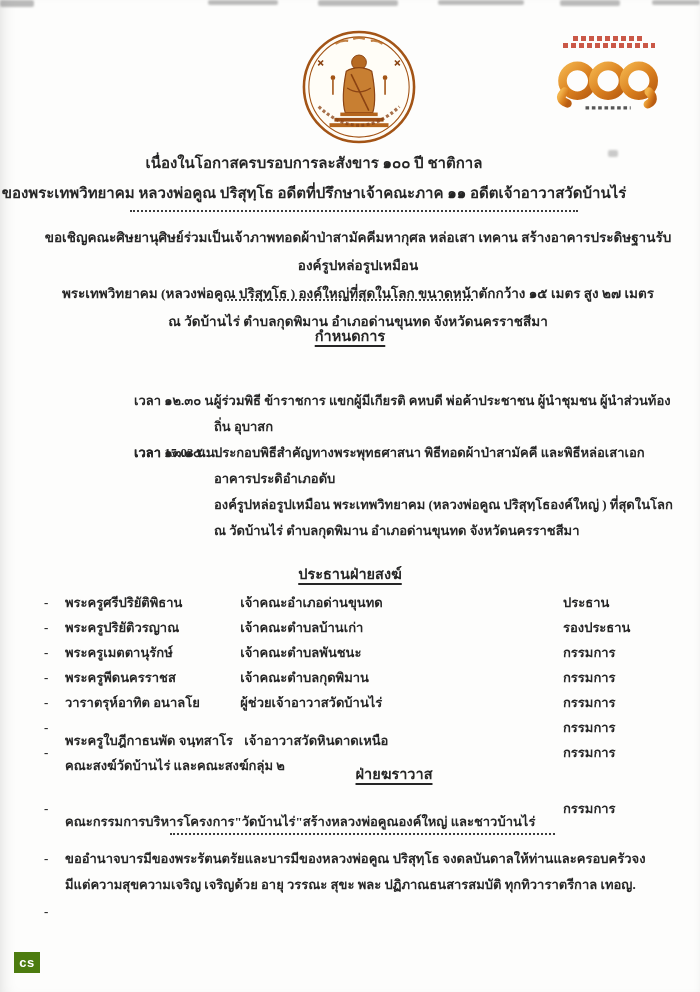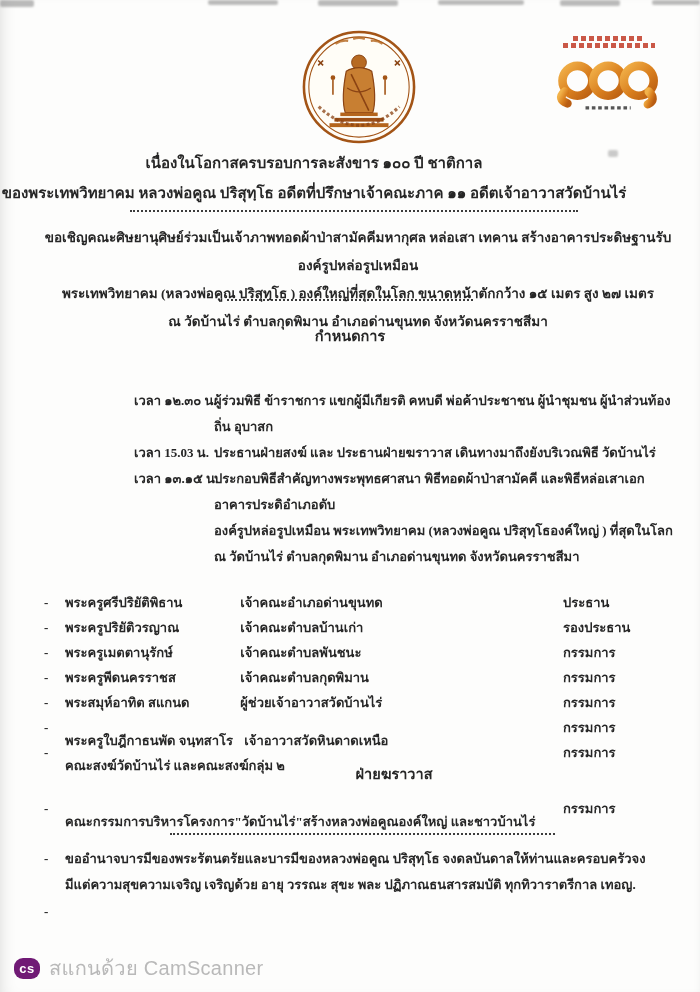--- a/index.html
+++ b/index.html
@@ -29,21 +29,21 @@
   .rm1{width:72px;}
   .rm2{width:92px;}
   .sr{position:absolute;width:1px;height:1px;overflow:hidden;clip:rect(0 0 0 0);white-space:nowrap;}
   
   .title{position:absolute;left:0;top:148px;width:628px;text-align:center;font-weight:700;font-size:15px;line-height:30px;}
   .dotline{position:absolute;height:0;border-top:2px dotted #3c3c3c;}
   .dl1{left:130px;top:210px;width:448px;}
   .dl2{left:227px;top:299px;width:246px;}
   .dl3{left:170px;top:833px;width:385px;}
   .intro{position:absolute;left:0;top:224px;width:640px;text-align:center;font-weight:700;font-size:13.5px;line-height:28px;margin-left:38px;}
-  .sec-heading{position:absolute;left:0;width:700px;text-align:center;font-weight:700;font-size:14.5px;margin:0;text-underline-offset:4px;text-decoration-thickness:1.5px;}
+  .sec-heading{position:absolute;left:0;width:700px;text-align:center;font-weight:700;font-size:14.5px;margin:0;text-decoration:underline;text-underline-offset:4px;text-decoration-thickness:1.5px;}
   .h-schedule{top:324px;}
   .h-sangha{top:562px;}
   .h-laity{top:762px;padding-left:44px;}
   .date-line{position:absolute;left:60px;top:356px;font-weight:700;font-size:14px;}
   .schedule{position:absolute;left:0;top:388px;width:700px;font-size:13px;font-weight:700;}
   .sched-item{position:relative;line-height:26px;margin-left:29px;}
   .sched-time{position:absolute;left:105px;top:0;}
   .sched-lines{margin-left:185px;width:470px;}
   
   .rows{position:absolute;left:0;width:700px;font-size:13px;font-weight:700;}
@@ -52,21 +52,21 @@
   .c-row{position:relative;height:25px;line-height:25px;padding-left:65px;}
   .bullet{position:absolute;left:44px;top:0;}
   .c-name{display:inline-block;width:172px;}
   .c-row.inline .c-name{width:auto;margin-right:8px;margin-top:13px;}
   .c-role{position:absolute;left:563px;top:0;}
   
   .notes{position:absolute;left:0;top:846px;width:700px;font-size:13px;font-weight:700;}
   .note-row{position:relative;padding-left:65px;width:585px;line-height:26px;margin-bottom:1px;}
   
   .cam-footer{position:absolute;left:14px;top:952px;display:flex;align-items:center;gap:9px;font-family:"Liberation Sans","DejaVu Sans",sans-serif;}
-  .cs-box{display:inline-flex;align-items:center;justify-content:center;width:26px;height:21px;background:#701a75;color:#ffffff;border-radius:9px;font-size:13px;font-weight:700;letter-spacing:.5px;}
+  .cs-box{display:inline-flex;align-items:center;justify-content:center;width:26px;height:21px;background:#4d7c0f;color:#ffffff;border-radius:0;font-size:13px;font-weight:700;letter-spacing:.5px;}
   .cs-label{color:#b9b9b9;font-size:20px;letter-spacing:.3px;}
 </style>
 </head>
 <body>
 
 <div class="page">
 
   <span class="artifact a1"></span>
   <span class="artifact a2"></span>
   <span class="artifact a3"></span>
@@ -155,34 +155,32 @@
 
   <div class="schedule">
     <div class="sched-item">
       <span class="sched-time">เวลา ๑๒.๓๐ น.</span>
       <div class="sched-lines">
         <div>ผู้ร่วมพิธี ข้าราชการ แขกผู้มีเกียรติ คหบดี พ่อค้าประชาชน ผู้นำชุมชน ผู้นำส่วนท้องถิ่น อุบาสก</div>
       </div>
     </div>
     <div class="sched-item">
       <span class="sched-time">เวลา 15.03 น.</span>
-      <div class="sched-lines">
-        <div>ประธานฝ่ายสงฆ์ และ ประธานฝ่ายฆราวาส เดินทางมาถึงยังบริเวณพิธี วัดบ้านไร่</div>
-      </div>
     </div>
     <div class="sched-item">
       <span class="sched-time">เวลา ๑๓.๑๕ น.</span>
       <div class="sched-lines">
         <div>ประกอบพิธีสำคัญทางพระพุทธศาสนา พิธีทอดผ้าป่าสามัคคี และพิธีหล่อเสาเอก อาคารประดิอำเภอดับ</div>
         <div>องค์รูปหล่อรูปเหมือน พระเทพวิทยาคม (หลวงพ่อคูณ  ปริสุทฺโธองค์ใหญ่ ) ที่สุดในโลก</div>
         <div>ณ  วัดบ้านไร่ ตำบลกุดพิมาน อำเภอด่านขุนทด จังหวัดนครราชสีมา</div>
       </div>
     </div>
   </div>
 
+  <h2 class="sec-heading h-sangha">ประธานฝ่ายสงฆ์</h2>
   <div class="rows rows-sangha">
     <div class="c-row">
       <span class="bullet">-</span>
       <span class="c-name">พระครูศรีปริยัติพิธาน</span>
       <span class="c-pos">เจ้าคณะอำเภอด่านขุนทด</span>
       <span class="c-role">ประธาน</span>
     </div>
     <div class="c-row">
       <span class="bullet">-</span>
       <span class="c-name">พระครูปริยัติวรญาณ</span>
@@ -196,21 +194,21 @@
       <span class="c-role">กรรมการ</span>
     </div>
     <div class="c-row">
       <span class="bullet">-</span>
       <span class="c-name">พระครูพีดนครราชส</span>
       <span class="c-pos">เจ้าคณะตำบลกุดพิมาน</span>
       <span class="c-role">กรรมการ</span>
     </div>
     <div class="c-row">
       <span class="bullet">-</span>
-      <span class="c-name">พระสมุห์อาทิต สแกนด</span>
+      <span class="c-name">วาราตรุห์อาทิต อนาลโย</span>
       <span class="c-pos">ผู้ช่วยเจ้าอาวาสวัดบ้านไร่</span>
       <span class="c-role">กรรมการ</span>
     </div>
     <div class="c-row inline">
       <span class="bullet">-</span>
       <span class="c-name">พระครูใบฎีกาธนพัด จนฺทสาโร</span>
       <span class="c-pos">เจ้าอาวาสวัดหินดาดเหนือ</span>
       <span class="c-role">กรรมการ</span>
     </div>
     <div class="c-row inline">
@@ -238,16 +236,15 @@
     </div>
     <div class="note-row">
       <span class="bullet">-</span>
     </div>
   </div>
 
   <div class="cam-footer">
     <span class="cs-box">
       <span>cs</span>
     </span>
-    <span class="cs-label">สแกนด้วย CamScanner</span>
   </div>
 
 </div>
 
 </body></html>

